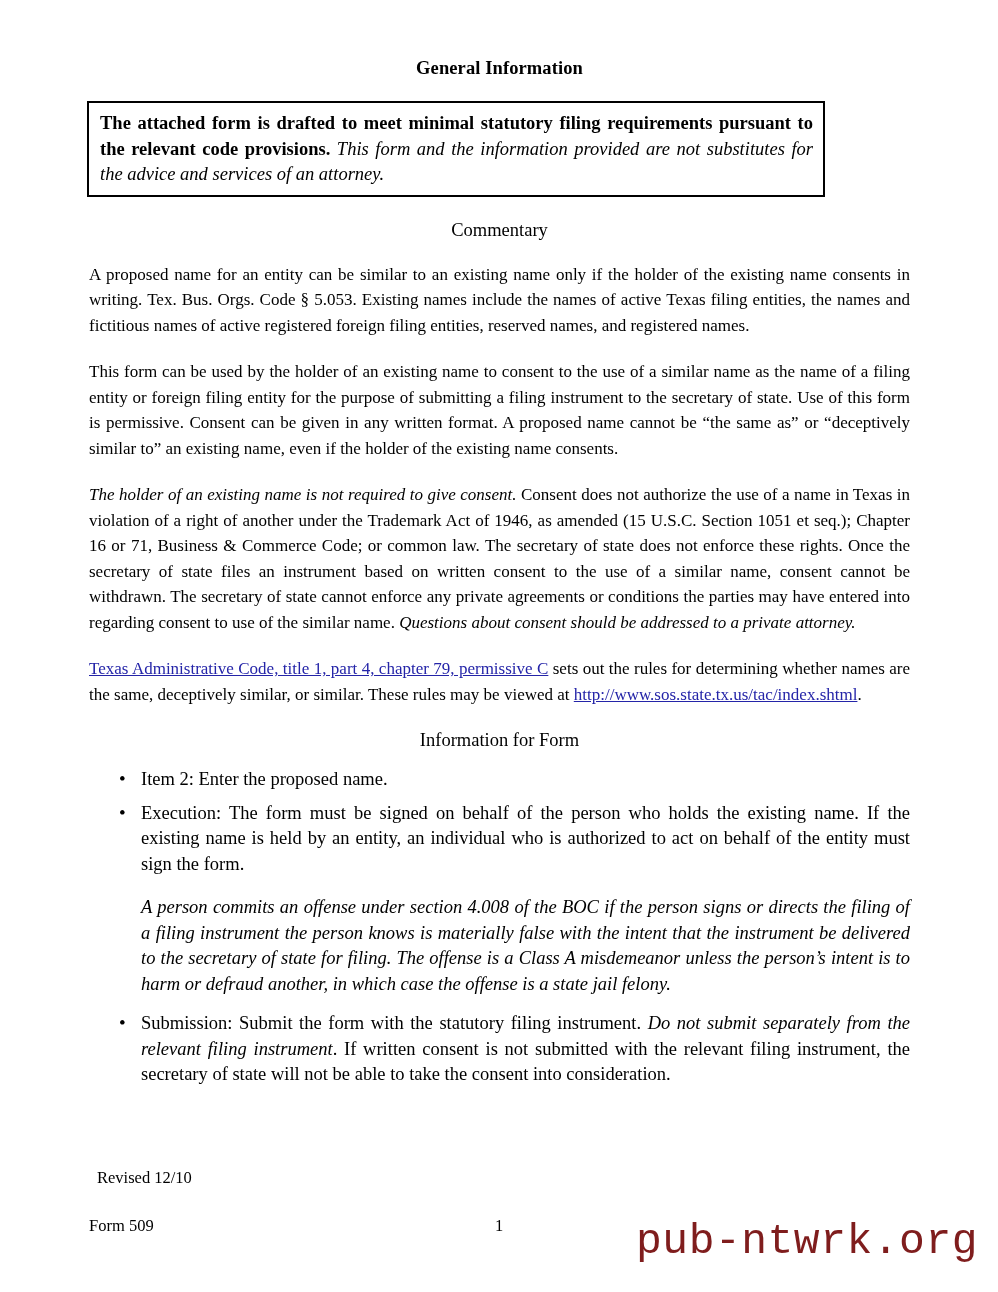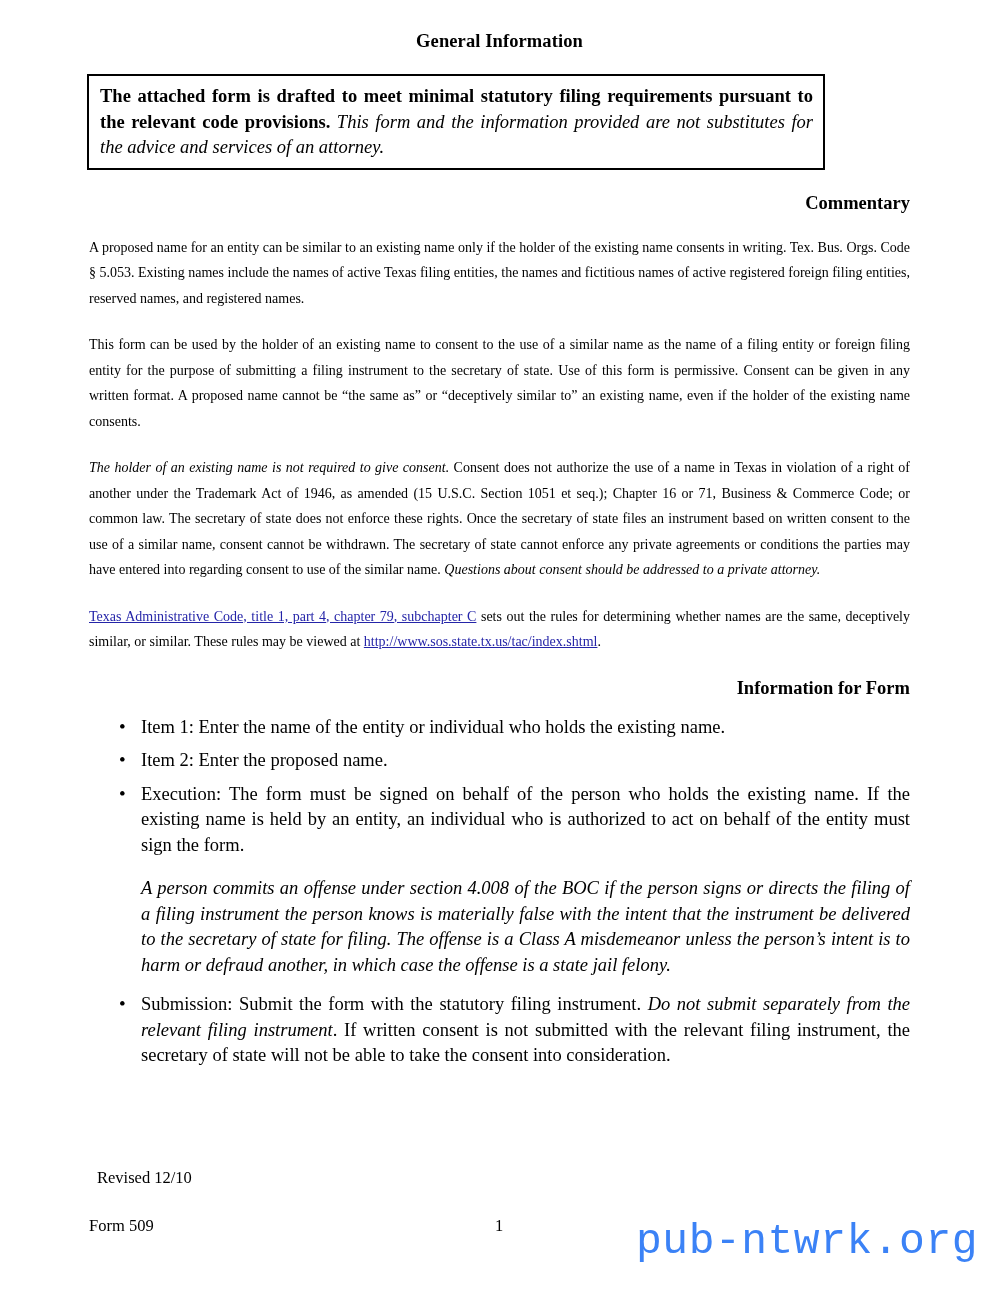--- a/index.html
+++ b/index.html
@@ -28,21 +28,21 @@
     width: 821px;
   }
 
   
   .doc-title {
     text-align: center;
     font-weight: bold;
     font-size: 18.5px;
     line-height: 23px;
     margin: 0;
-    padding-top: 30px;
+    padding-top: 57px;
     letter-spacing: 0.1px;
   }
   .doc-title .line2 {
     display: block;
   }
 
   
   .callout {
     border: 2px solid #000000;
     margin-top: 21px;
@@ -60,32 +60,32 @@
   }
   .callout .bold-lead {
     font-weight: bold;
   }
   .callout .ital {
     font-style: italic;
   }
 
   
   .section-heading {
-    text-align: right;
-    font-weight: bold;
+    text-align: center;
+    font-weight: normal;
     font-size: 18.5px;
     line-height: 22px;
     margin: 0;
   }
   .sh-commentary { padding-top: 22px; }
   .sh-instructions { padding-top: 22px; padding-bottom: 2px; }
 
   
   p.body {
-    font-size: 14px;
+    font-size: 17px;
     line-height: 25.5px;
     text-align: justify;
     text-justify: inter-word;
     margin: 0;
     padding-top: 21px;
     hyphens: none;
   }
   .ital { font-style: italic; }
 
   a.link, .link {
@@ -153,21 +153,21 @@
     font-size: 16.5px;
     line-height: 20px;
   }
   .watermark {
     position: absolute;
     right: 20px;
     top: 1216px;
     font-family: "Liberation Mono", "DejaVu Sans Mono", monospace;
     font-size: 43px;
     line-height: 52px;
-    color: #3b82f6;
+    color: #7f1d1d;
     letter-spacing: 0.5px;
     white-space: nowrap;
   }
 </style>
 </head>
 <body>
 
 <div class="page">
 
   <div class="content">
@@ -181,26 +181,25 @@
     </div>
 
     <h2 class="section-heading sh-commentary">Commentary</h2>
 
     <p class="body">A proposed name for an entity can be similar to an existing name only if the holder of the existing name consents in writing. Tex. Bus. Orgs. Code § 5.053. Existing names include the names of active Texas filing entities, the names and fictitious names of active registered foreign filing entities, reserved names, and registered names.</p>
 
     <p class="body">This form can be used by the holder of an existing name to consent to the use of a similar name as the name of a filing entity or foreign filing entity for the purpose of submitting a filing instrument to the secretary of state. Use of this form is permissive. Consent can be given in any written format. A proposed name cannot be “the same as” or “deceptively similar to” an existing name, even if the holder of the existing name consents.</p>
 
     <p class="body"><span class="ital">The holder of an existing name is not required to give consent.</span><span> Consent does not authorize the use of a name in Texas in violation of a right of another under the Trademark Act of 1946, as amended (15 U.S.C. Section 1051 et seq.); Chapter 16 or 71, Business &amp; Commerce Code; or common law. The secretary of state does not enforce these rights. Once the secretary of state files an instrument based on written consent to the use of a similar name, consent cannot be withdrawn. The secretary of state cannot enforce any private agreements or conditions the parties may have entered into regarding consent to use of the similar name. </span><span class="ital">Questions about consent should be addressed to a private attorney.</span></p>
 
-    <p class="body"><span class="link">Texas Administrative Code, title 1, part 4, chapter 79, subchapter C</span><span> sets out the rules for determining whether names are the same, deceptively similar, or similar. These rules may be viewed at </span><span class="link">http://www.sos.state.tx.us/tac/index.shtml</span><span>.</span></p>
+    <p class="body"><span class="link">Texas Administrative Code, title 1, part 4, chapter 79, permissive C</span><span> sets out the rules for determining whether names are the same, deceptively similar, or similar. These rules may be viewed at </span><span class="link">http://www.sos.state.tx.us/tac/index.shtml</span><span>.</span></p>
 
     <h2 class="section-heading sh-instructions">Information for Form</h2>
 
     <ul class="bullets">
-      <li><span>Item 1: Enter the name of the entity or individual who holds the existing name.</span></li>
       <li><span>Item 2: Enter the proposed name.</span></li>
       <li><span>Execution: The form must be signed on behalf of the person who holds the existing name. If the existing name is held by an entity, an individual who is authorized to act on behalf of the entity must sign the form.</span></li>
     </ul>
 
     <p class="indent-note">A person commits an offense under section 4.008 of the BOC if the person signs or directs the filing of a filing instrument the person knows is materially false with the intent that the instrument be delivered to the secretary of state for filing. The offense is a Class A misdemeanor unless the person’s intent is to harm or defraud another, in which case the offense is a state jail felony.</p>
 
     <ul class="bullets">
       <li><span>Submission: Submit the form with the statutory filing instrument. </span><span class="ital">Do not submit separately from the relevant filing instrument</span><span>. If written consent is not submitted with the relevant filing instrument, the secretary of state will not be able to take the consent into consideration.</span></li>
     </ul>
 

